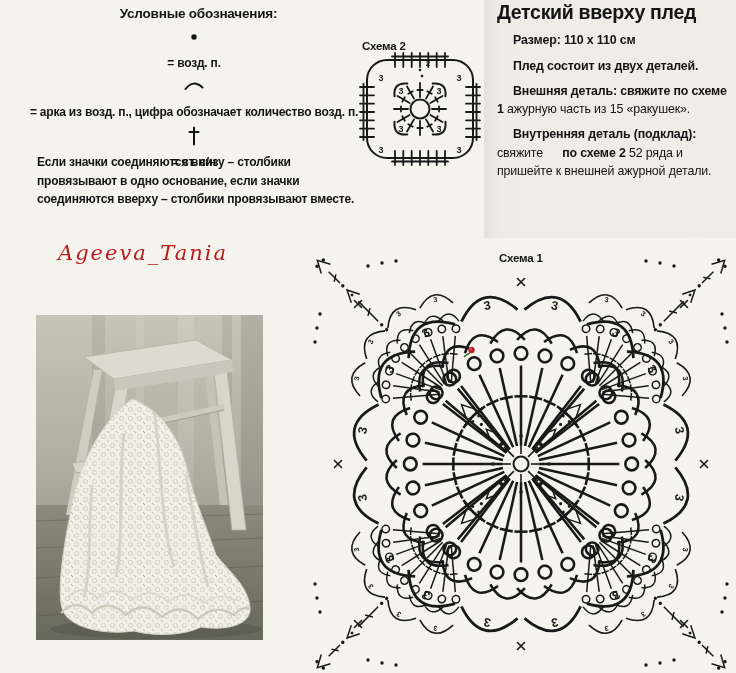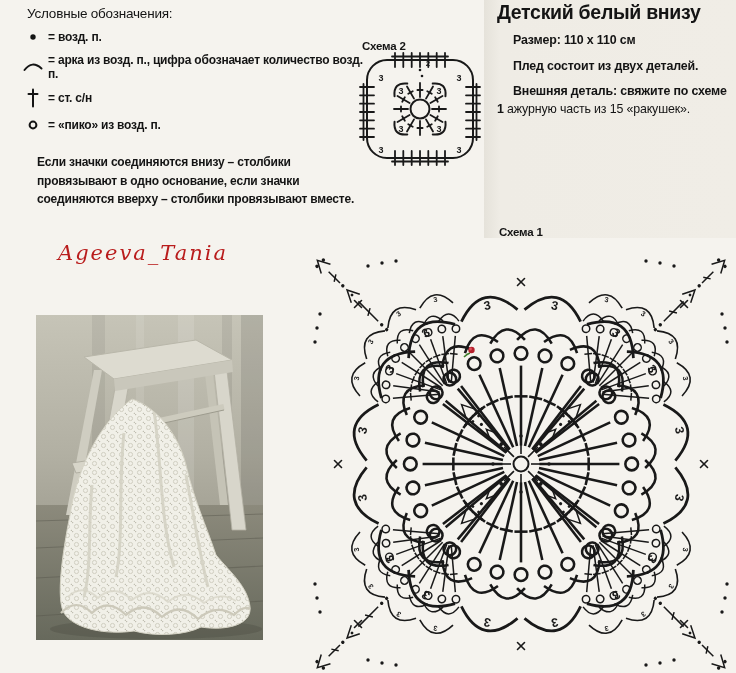--- a/index.html
+++ b/index.html
@@ -1,22 +1,22 @@
 <!DOCTYPE html>
 <html><head>
 <meta charset="utf-8">
 <style>
   html,body{margin:0;padding:0;background:#cfcdc6;}
   .stage{position:relative;width:736px;height:673px;background:#f5f3ee;overflow:hidden;
          font-family:"Liberation Sans",sans-serif;color:#141414;}
   .abs{position:absolute;}
   
   .legend{left:18px;top:6px;width:352px;}
-  .legend-title{font-size:13.5px;font-weight:400;margin-left:9px;letter-spacing:-.2px;}
-  .legend-row{display:flex;align-items:center;margin-top:5px;}
+  .legend-title{font-size:13.5px;font-weight:700;margin-left:9px;letter-spacing:-.2px;text-align:center;}
+  .legend-row{display:flex;align-items:center;margin-top:5px;flex-direction:column;}
   .legend-sym{width:30px;display:flex;justify-content:center;flex:0 0 30px;}
   .legend-txt{font-size:12px;font-weight:700;letter-spacing:-.2px;line-height:1.2;}
   .legend-note{left:37px;top:153px;width:328px;font-size:12px;font-weight:700;line-height:1.55;letter-spacing:-.2px;}
   
   .watermark{left:58px;top:241px;font-family:"DejaVu Serif",serif;font-style:italic;
              font-size:21px;letter-spacing:2px;color:#b91c1c;}
   
   .scheme-label{font-size:11.5px;font-weight:700;letter-spacing:-.2px;}
   
   .rcol-bg{left:484px;top:0;width:252px;height:238px;
@@ -61,28 +61,20 @@
             <g stroke="#141414" stroke-width="2" stroke-linecap="round">
               <line x1="11" y1="2.5" x2="11" y2="19.5"></line>
               <line x1="6.5" y1="7" x2="15.5" y2="7"></line>
             </g>
           </svg>
       </span>
       <span class="legend-txt">= ст. с/н</span>
     </div>
 
 
-    <div class="legend-row">
-      <span class="legend-sym">
-        <svg width="22" height="22" viewBox="0 0 22 22">
-            <circle cx="11" cy="11" r="3.4" fill="none" stroke="#141414" stroke-width="2"></circle>
-          </svg>
-      </span>
-      <span class="legend-txt">= «пико» из возд. п.</span>
-    </div>
   </div>
 
   <div class="abs legend-note">Если значки соединяются внизу – столбики провязывают в одно основание, если значки соединяются вверху – столбики провязывают вместе.</div>
 
   <div class="abs watermark">Ageeva_Tania</div>
 
   <div class="abs scheme-label" style="left:362px;top:40px;">Схема 2</div>
 
   <svg class="abs" style="left:356px;top:50px;" width="128" height="120" viewBox="0 0 128 120">
     <g stroke="#191919" fill="none" stroke-width="2" stroke-linecap="round">
@@ -202,27 +194,28 @@
       <text x="45" y="82">3</text>
       <text x="83" y="82">3</text>
       <text x="72" y="16" font-size="8">2</text>
       <circle cx="64" cy="20" r="1.3"></circle>
         <circle cx="66" cy="26" r="1.3"></circle>
     </g>
   </svg>
 
   <div class="abs rcol-bg"></div>
   <div class="abs rcol">
-    <h1>Детский белый внизу</h1>
+    <h1>Детский вверху плед</h1>
     <p class="b">Размер: 110 х 110 см</p>
     <p class="b">Плед состоит из двух деталей.</p>
     <p><span class="b">Внешняя деталь: свяжите по схеме 1 </span><span class="r">ажурную часть из 15 «ракушек».</span></p>
+    <p><span class="b">Внутренняя деталь (подклад): </span><span class="r">свяжите </span><span class="b">по схеме 2 </span><span class="r">52 ряда и пришейте к внешней ажурной детали.</span></p>
   </div>
 
-  <div class="abs scheme-label" style="left:499px;top:226px;">Схема 1</div>
+  <div class="abs scheme-label" style="left:499px;top:252px;">Схема 1</div>
 
   <svg class="abs" style="left:306px;top:252px;" width="430" height="421" viewBox="0 0 430 421">
     <defs>
       <g id="s1-stem" fill="none" stroke="#191919" stroke-width="1.25">
         <line x1="0" y1="-9" x2="0" y2="-48"></line>
         <line x1="-3.2" y1="-33" x2="3.2" y2="-33"></line>
         <circle cx="0" cy="-54" r="3.1"></circle>
       </g>
       <g id="s1-fan">
         <use href="#s1-stem" transform="rotate(-50)"></use>

